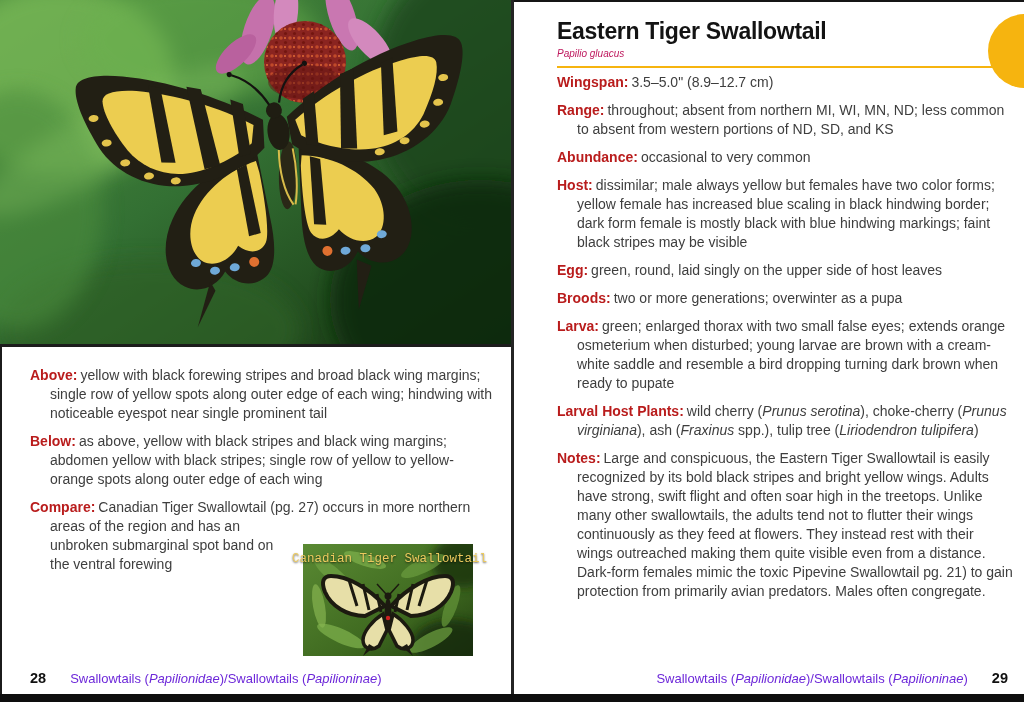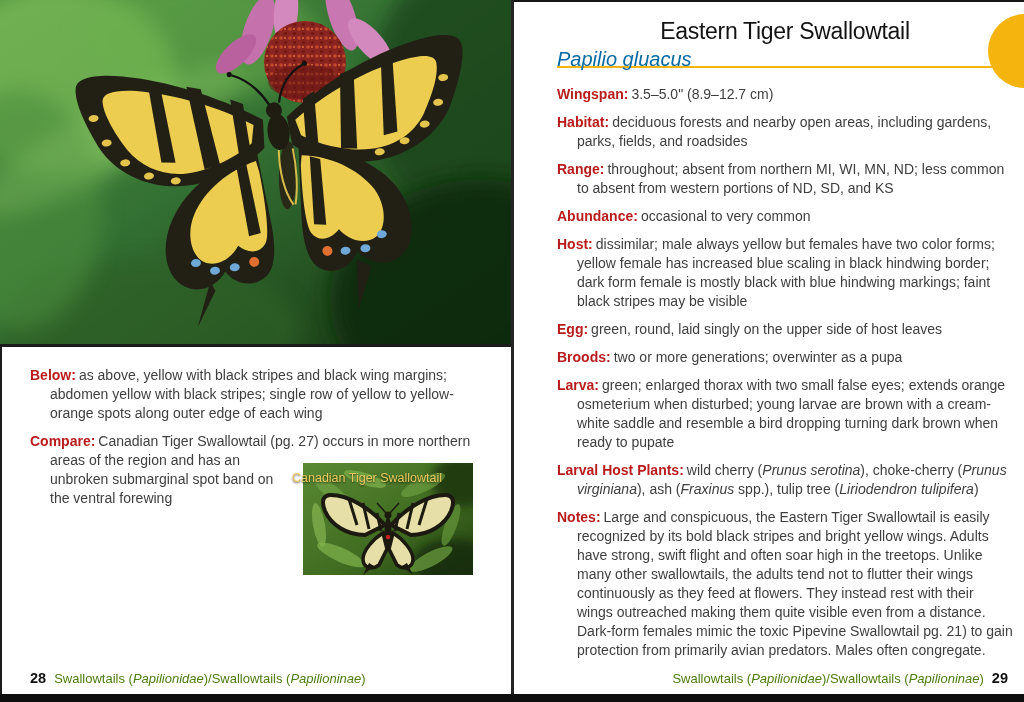--- a/index.html
+++ b/index.html
@@ -12,38 +12,38 @@
   .edge-bottom{position:absolute;left:0;bottom:0;width:100%;height:8px;background:#0e0e0e;z-index:6;}
   .divider{position:absolute;left:511px;top:0;width:3px;height:694px;background:#242424;z-index:5;}
 
   
   .main-photo{position:absolute;left:0;top:0;width:511px;height:344px;border-bottom:3px solid #1c1c1c;z-index:1;}
   .main-photo svg{display:block;}
   .left-text{position:absolute;left:30px;top:366px;width:463px;z-index:2;}
   p.spec{margin:0 0 9px 0;padding-left:20px;text-indent:-20px;font-size:14px;line-height:19px;color:#3e3e3e;}
   p.spec .lbl{font-weight:bold;color:#b91c1c;margin-right:3px;}
   .inset-wrap{
-    float:right;width:190px;height:112px;margin:1px 0 0 14px;position:relative;
-    shape-outside:inset(30px 0 0 0);transform:translateY(30px);
+    float:right;width:190px;height:112px;margin:16px 0 0 14px;position:relative;
+    shape-outside:inset(30px 0 0 0);transform:translateY(30px);font-family:Liberation Mono, monospace;
   }
   .inset-wrap svg{display:block;}
   .inset-caption{
     position:absolute;left:9px;top:6px;font-size:12.5px;color:#ecca5e;
     text-shadow:0 1px 2px rgba(0,0,0,.65);white-space:nowrap;
   }
-  .footer{position:absolute;bottom:16px;z-index:3;display:flex;align-items:baseline;gap:8px;font-size:13px;}
+  .footer{position:absolute;bottom:16px;z-index:3;display:flex;align-items:baseline;gap:24px;font-size:13px;}
   .footer-left{left:30px;}
   .footer-right{right:16px;}
   .page-num{font-weight:bold;font-size:14.5px;color:#101010;}
-  .footer-txt{color:#4d7c0f;}
+  .footer-txt{color:#6d28d9;}
 
   
   .right-page{position:absolute;left:557px;top:0;width:456px;z-index:2;}
-  .title{margin:18px 0 0 0;font-size:23px;font-weight:normal;color:#131313;letter-spacing:-0.3px;text-align:center;}
-  .subtitle{margin:3px 0 0 0;font-size:20px;font-style:italic;color:#0369a1;}
+  .title{margin:18px 0 0 0;font-size:23px;font-weight:bold;color:#131313;letter-spacing:-0.3px;}
+  .subtitle{margin:3px 0 0 0;font-size:10px;font-style:italic;color:#be185d;}
   .rule{position:absolute;left:557px;top:66px;right:0;height:2px;background:#F6B40F;z-index:1;}
   .corner-tab{position:absolute;left:988px;top:14px;width:74px;height:74px;border-radius:50%;background:#F6B40F;z-index:4;}
   .right-specs{margin-top:14px;}
 </style>
 </head>
 <body>
 
 <div class="spread">
   <div class="edge-top"></div>
   <div class="edge-left"></div>
@@ -132,20 +132,23 @@
         <circle cx="280" cy="110" r="8" fill="#1f1d12"></circle>
         <path d="M276,104 C268,88 256,76 242,70" stroke="#141210" stroke-width="2.2" fill="none"></path>
         <path d="M286,103 C290,86 300,74 314,68" stroke="#141210" stroke-width="2.2" fill="none"></path>
         <circle cx="240" cy="69" r="2.6" fill="#141210"></circle>
         <circle cx="316" cy="67" r="2.6" fill="#141210"></circle>
       </g>
     </svg>
   </div>
 
   <div class="left-text">
+    <p class="spec">
+      <span class="lbl">Above:</span><span><span>yellow with black forewing stripes and broad black wing margins; single row of yellow spots along outer edge of each wing; hindwing with noticeable eyespot near single prominent tail</span></span>
+    </p>
     <p class="spec">
       <span class="lbl">Below:</span><span><span>as above, yellow with black stripes and black wing margins; abdomen yellow with black stripes; single row of yellow to yellow-orange spots along outer edge of each wing</span></span>
     </p>
     <p class="spec">
       <span class="inset-wrap">
         <svg width="170" height="112" viewBox="0 0 170 112" xmlns="http://www.w3.org/2000/svg">
           <defs>
             <linearGradient id="fbg" x1="0" y1="0" x2="1" y2="1">
               <stop offset="0" stop-color="#5a8a33"></stop>
                 <stop offset=".6" stop-color="#3f6a20"></stop>
@@ -188,21 +191,20 @@
   <div class="footer footer-left">
     <span class="page-num">28</span>
     <span class="footer-txt"><span>Swallowtails (</span><span style="font-style: italic;">Papilionidae</span><span>)/Swallowtails (</span><span style="font-style: italic;">Papilioninae</span><span>)</span></span>
   </div>
 
   <div class="right-page">
     <h1 class="title">Eastern Tiger Swallowtail</h1>
     <div class="subtitle">Papilio gluacus</div>
     <div class="right-specs">
       <p class="spec"><span class="lbl">Wingspan:</span><span><span>3.5–5.0" (8.9–12.7 cm)</span></span></p>
-      <p class="spec"><span class="lbl">Habitat:</span><span><span>deciduous forests and nearby open areas, including gardens, parks, fields, and roadsides</span></span></p>
       <p class="spec"><span class="lbl">Range:</span><span><span>throughout; absent from northern MI, WI, MN, ND; less common to absent from western portions of ND, SD, and KS</span></span></p>
       <p class="spec"><span class="lbl">Abundance:</span><span><span>occasional to very common</span></span></p>
       <p class="spec"><span class="lbl">Host:</span><span><span>dissimilar; male always yellow but females have two color forms; yellow female has increased blue scaling in black hindwing border; dark form female is mostly black with blue hindwing markings; faint black stripes may be visible</span></span></p>
       <p class="spec"><span class="lbl">Egg:</span><span><span>green, round, laid singly on the upper side of host leaves</span></span></p>
       <p class="spec"><span class="lbl">Broods:</span><span><span>two or more generations; overwinter as a pupa</span></span></p>
       <p class="spec"><span class="lbl">Larva:</span><span><span>green; enlarged thorax with two small false eyes; extends orange osmeterium when disturbed; young larvae are brown with a cream-white saddle and resemble a bird dropping turning dark brown when ready to pupate</span></span></p>
       <p class="spec"><span class="lbl">Larval Host Plants:</span><span><span>wild cherry (</span><span style="font-style: italic;">Prunus serotina</span><span>), choke-cherry (</span><span style="font-style: italic;">Prunus virginiana</span><span>), ash (</span><span style="font-style: italic;">Fraxinus</span><span> spp.), tulip tree (</span><span style="font-style: italic;">Liriodendron tulipifera</span><span>)</span></span></p>
       <p class="spec"><span class="lbl">Notes:</span><span><span>Large and conspicuous, the Eastern Tiger Swallowtail is easily recognized by its bold black stripes and bright yellow wings. Adults have strong, swift flight and often soar high in the treetops. Unlike many other swallowtails, the adults tend not to flutter their wings continuously as they feed at flowers. They instead rest with their wings outreached making them quite visible even from a distance. Dark-form females mimic the toxic Pipevine Swallowtail pg. 21) to gain protection from primarily avian predators. Males often congregate.</span></span></p>
     </div>
   </div>

